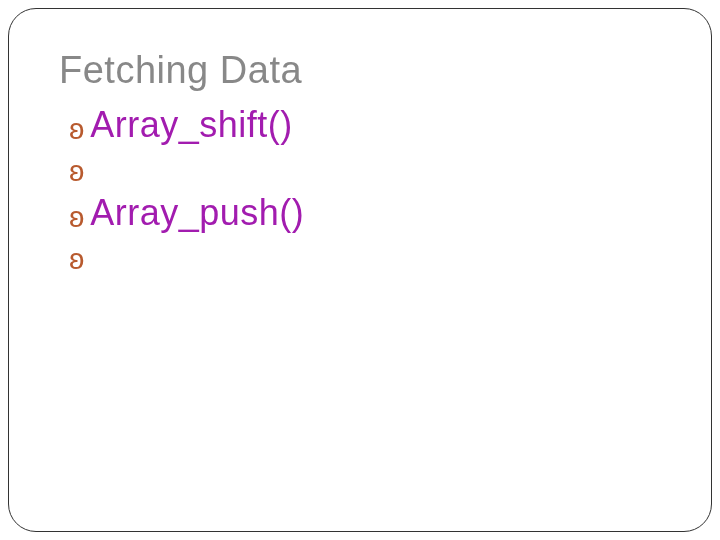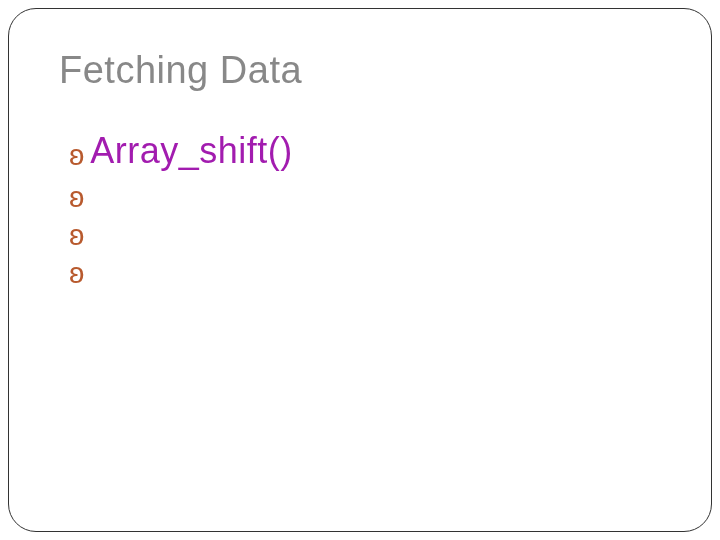--- a/index.html
+++ b/index.html
@@ -22,21 +22,21 @@
       bottom: 8px;
       border: 1.5px solid #333;
       border-radius: 28px;
       padding: 40px 50px;
     }
     .slide-title {
       font-size: 38px;
       font-weight: normal;
       color: #888888;
       letter-spacing: 0.5px;
-      margin-bottom: 38px;
+      margin-bottom: 12px;
       font-family: Arial, Helvetica, sans-serif;
     }
     .bullet-list {
       list-style: none;
       padding-left: 10px;
     }
     .bullet-item {
       display: flex;
       align-items: baseline;
       margin-bottom: 8px;
@@ -65,18 +65,19 @@
   <ul class="bullet-list">
     <li class="bullet-item">
       <span class="bullet-icon">ʚ</span>
       <span class="bullet-text">Array_shift()</span>
     </li>
     <li class="bullet-item">
       <span class="bullet-icon">ʚ</span>
     </li>
     <li class="bullet-item">
       <span class="bullet-icon">ʚ</span>
+      <span class="bullet-text">Array_push()</span>
     </li>
     <li class="bullet-item">
       <span class="bullet-icon">ʚ</span>
     </li>
   </ul>
 </div>
 
 </body></html>

